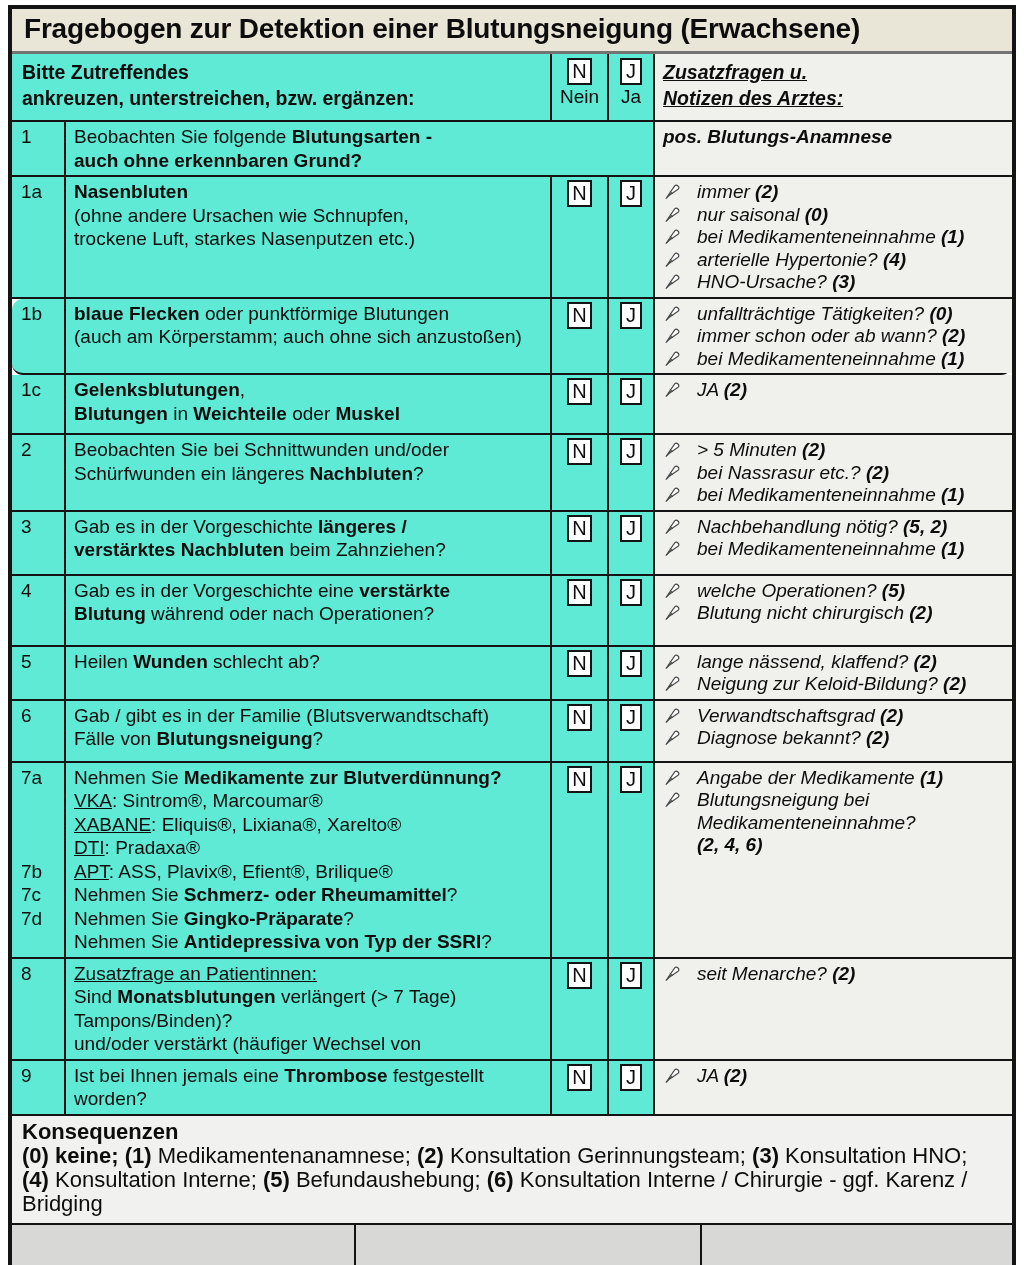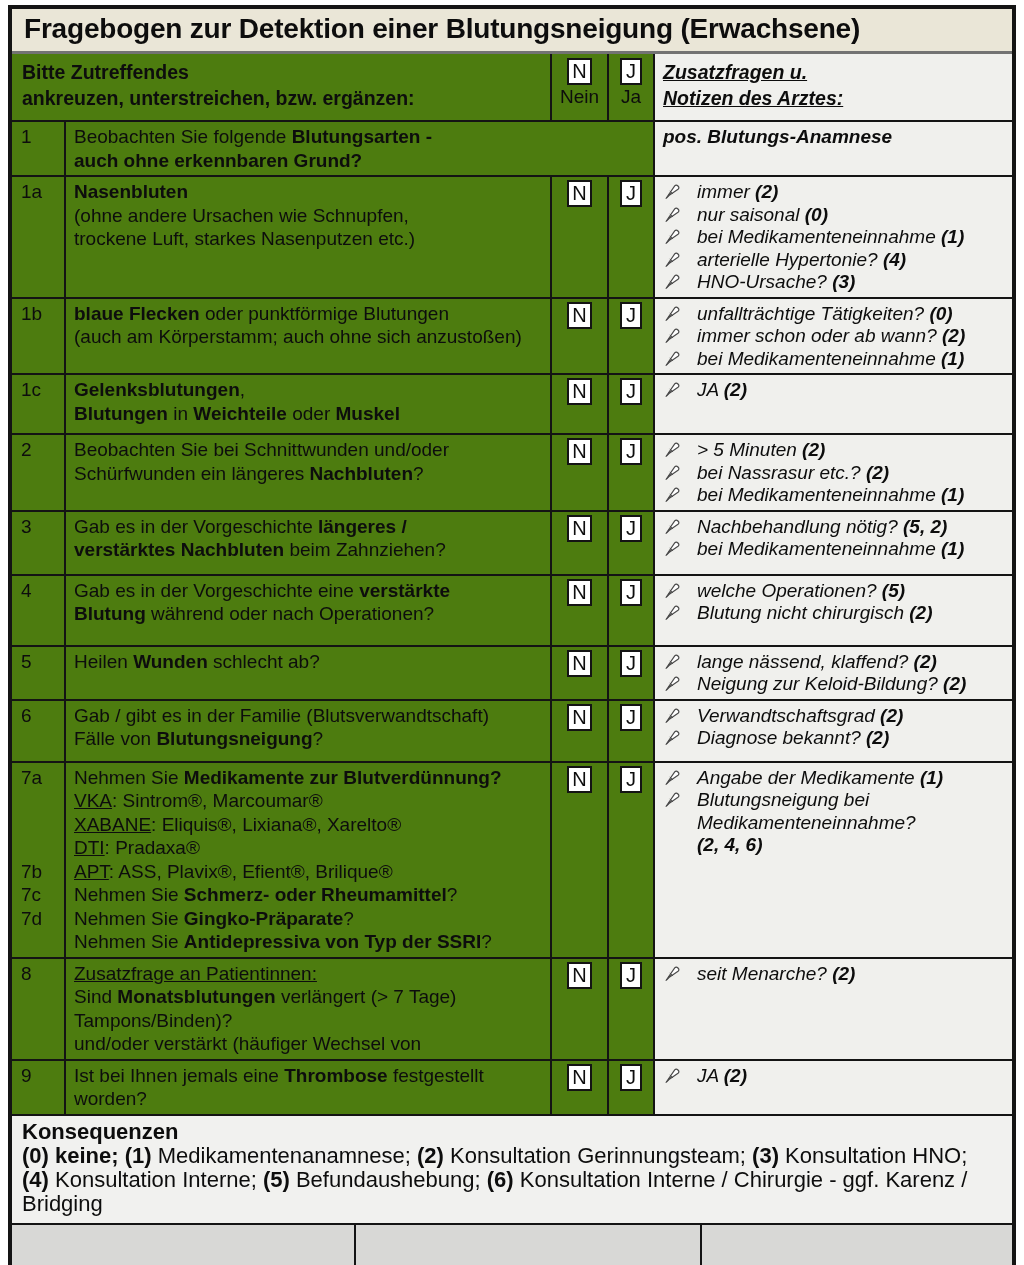--- a/index.html
+++ b/index.html
@@ -7,21 +7,21 @@
        font-family:"Liberation Sans","DejaVu Sans",sans-serif;color:#0d0d0d;}
   .form-box{margin:5px 0 0 8px;width:1000px;border:4px solid #141414;background:#fff;}
 
   
   .title-bar{background:var(--title-bg,#EAE6D7);border-bottom:3px solid #737373;
              padding:4px 10px 6px 12px;font-size:28px;font-weight:bold;letter-spacing:-0.2px;
              white-space:nowrap;}
 
   
   .grid-row{display:grid;grid-template-columns:52px 486px 57px 46px 1fr;
-            border-bottom:2px solid #141414;background:#4d7c0f;}
+            border-bottom:2px solid #141414;background:#5eead4;}
   .cell{min-width:0;}
   .bl{border-left:2px solid #141414;}
 
   
   .hdr{min-height:66px;}
   .instr-cell{grid-column:1 / 3;padding:5px 10px 4px 10px;font-weight:bold;
               font-size:19.5px;line-height:26px;}
   .nj-head{display:flex;flex-direction:column;align-items:center;gap:1px;
            padding-top:4px;font-size:19px;}
   .notes-head{background:var(--notes-bg,#F0F0ED);padding:5px 24px 4px 8px;
@@ -155,21 +155,21 @@
               <svg class="pen" width="19" height="19" viewBox="0 0 24 24">
                 <path d="M4 20.5 L14.8 5 Q16.6 2.8 18.9 5.1 Q21.2 7.4 19 9.2 L7.5 17 Z" fill="#ffffff" stroke="#4a4a4a" stroke-width="1.5" stroke-linejoin="round"></path>
                 <path d="M4 20.5 L10 14" fill="none" stroke="#4a4a4a" stroke-width="1.2"></path>
                 <path d="M8.6 11.2 L12.6 15.2" fill="none" stroke="#4a4a4a" stroke-width="1.2"></path>
               </svg>
             </span>
             <span class="note-text"><span>HNO-Ursache? </span><span class="b">(3)</span></span>
           </div>
         </div>
       </div>
-      <div class="grid-row qrow" style="min-height: 68px;">
+      <div class="grid-row qrow" style="min-height: 68px; border-radius: 11px;">
         <div class="cell num-cell">
           <div class="line">1b</div>
         </div>
         <div class="cell bl q-cell">
           <div class="line"><span class="b">blaue Flecken</span><span> oder punktförmige Blutungen</span></div>
           <div class="line"><span>(auch am Körperstamm; auch ohne sich anzustoßen)</span></div>
         </div>
         <div class="cell bl njcell"><span class="njbox">N</span></div>
         <div class="cell bl njcell"><span class="njbox">J</span></div>
         <div class="cell bl notes-cell">

